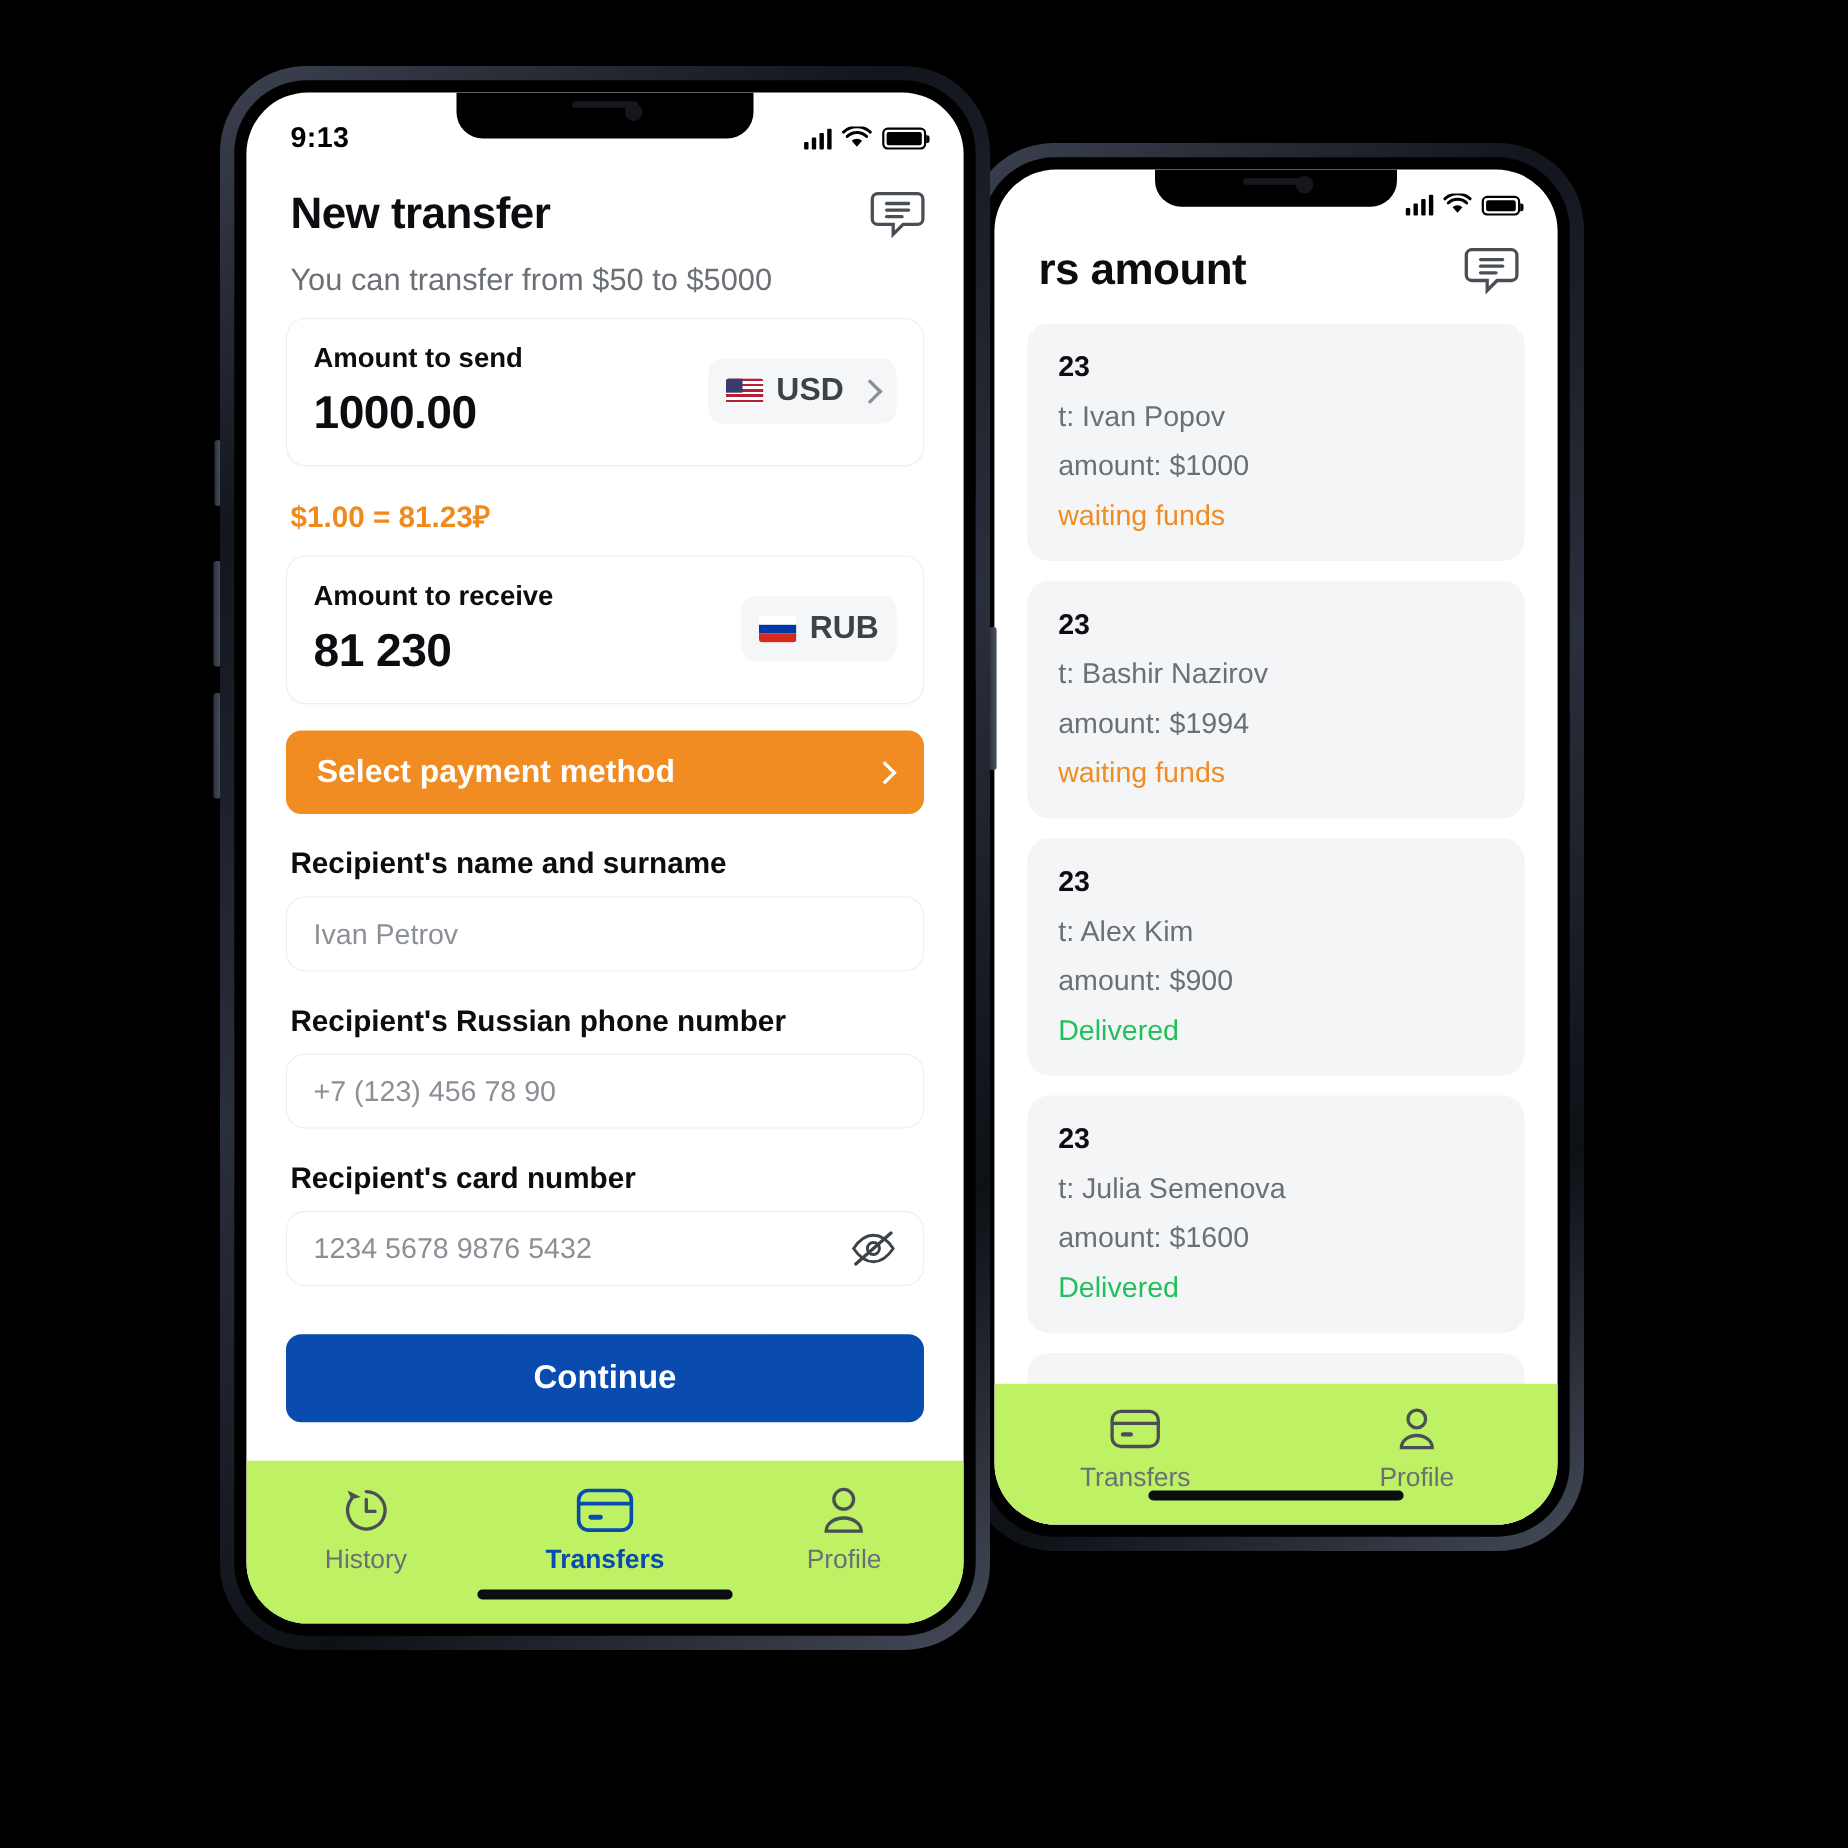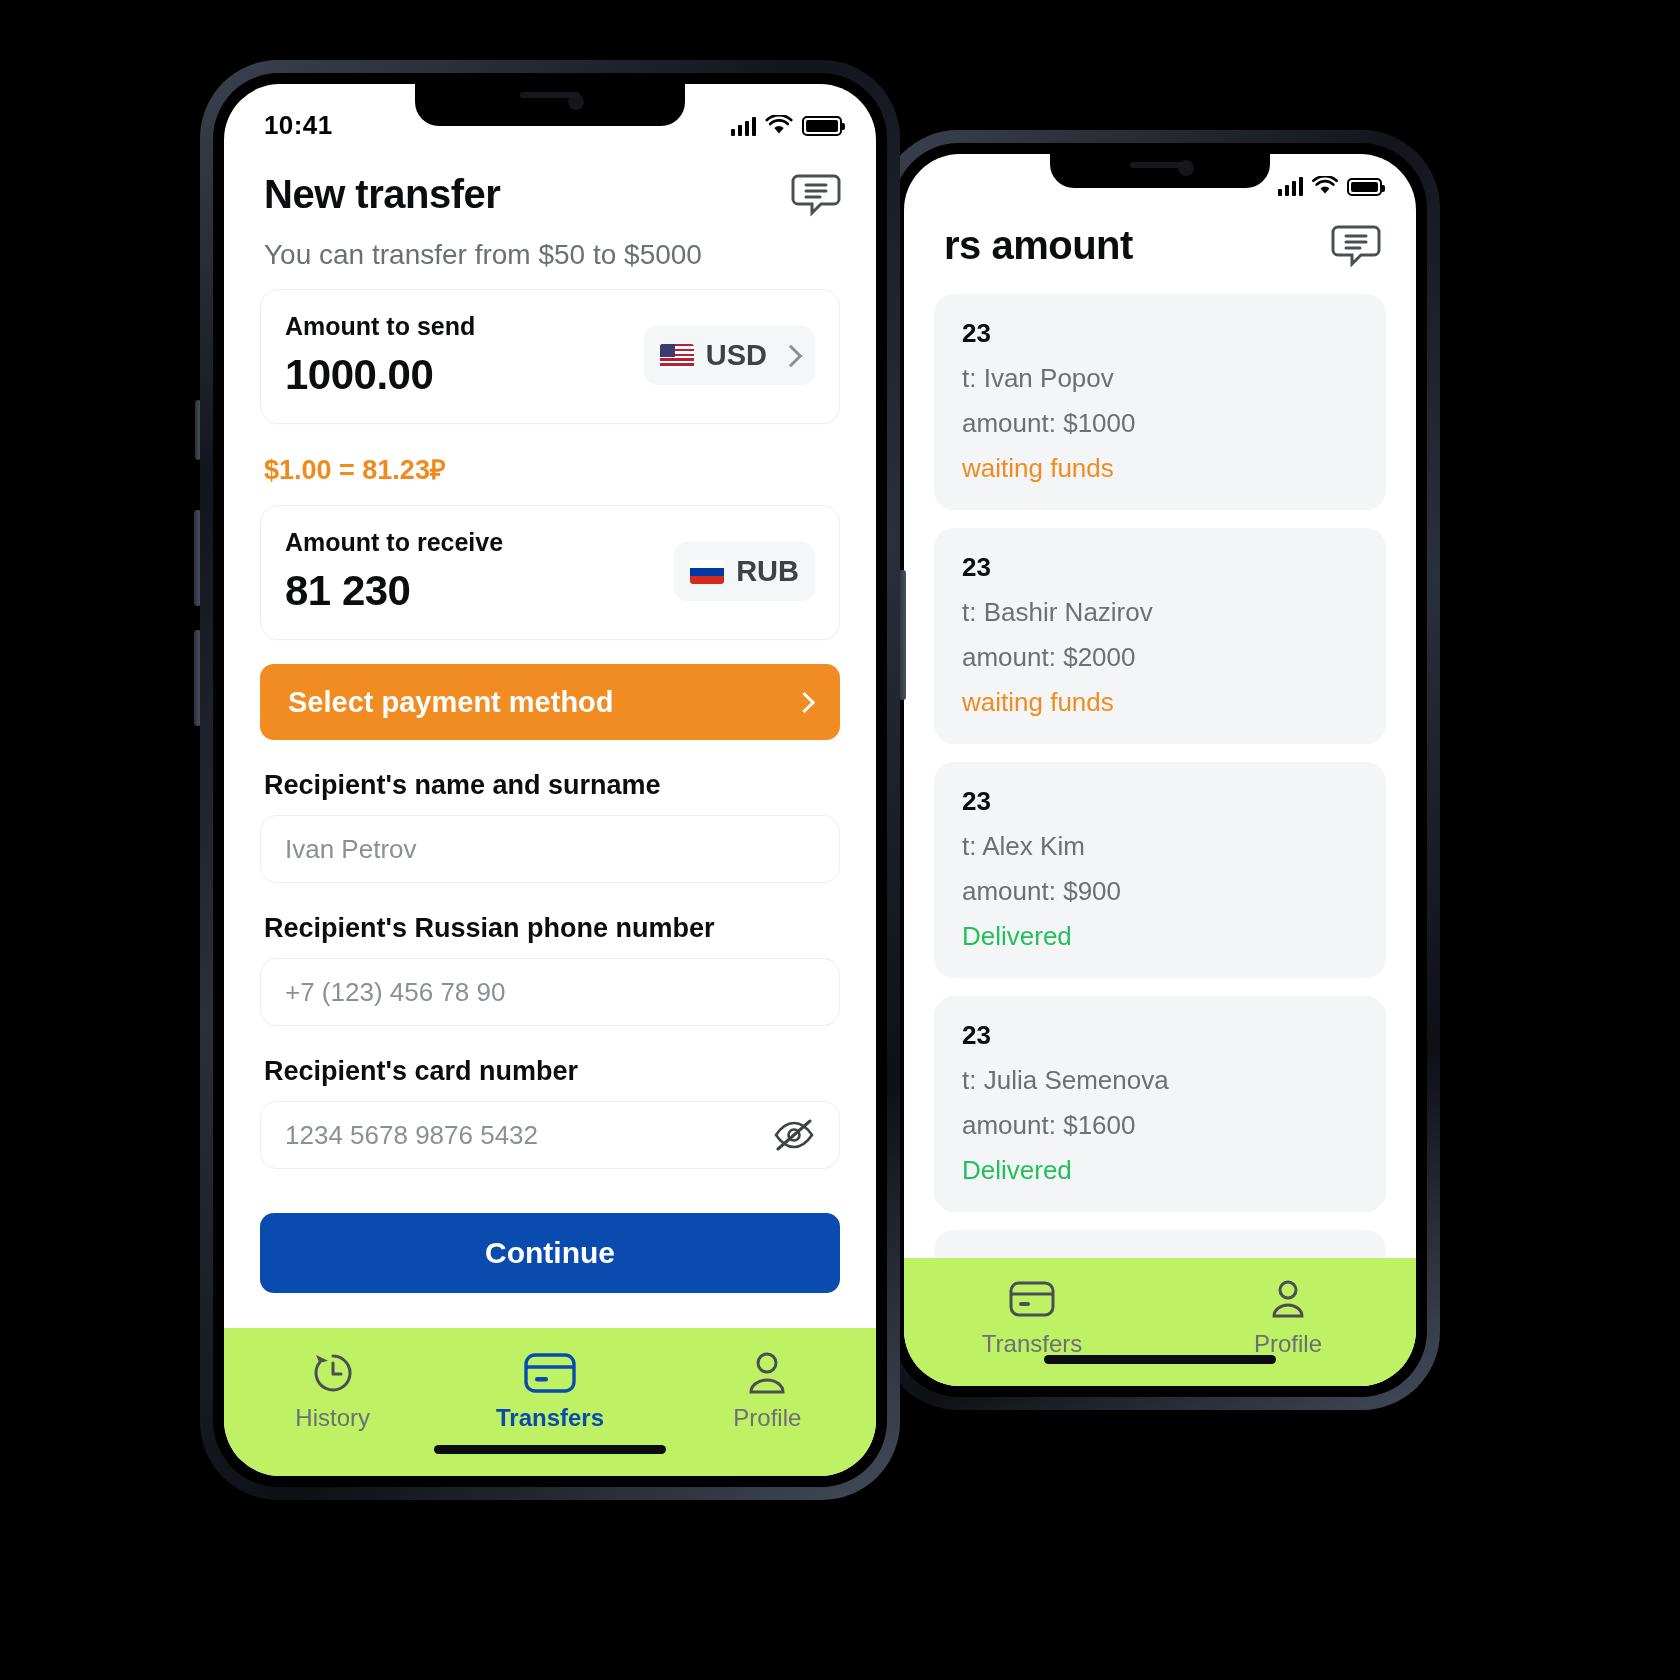--- a/index.html
+++ b/index.html
@@ -223,21 +223,21 @@
           </div>
 
           <div class="hist-item">
             <div class="hist-date">23</div>
             <div class="hist-row">
               <span>t:</span>
               <span>Bashir Nazirov</span>
             </div>
             <div class="hist-row">
               <span>amount:</span>
-              <span>$2000</span>
+              <span>$1994</span>
             </div>
             <div class="hist-status st-await">waiting funds</div>
           </div>
 
           <div class="hist-item">
             <div class="hist-date">23</div>
             <div class="hist-row">
               <span>t:</span>
               <span>Alex Kim</span>
             </div>
@@ -313,21 +313,21 @@
     <div class="frame"></div>
     <div class="bezel">
       <div class="screen">
 
         <div class="notch" style="width:270px;height:42px;">
           <div class="spk"></div>
           <div class="cam"></div>
         </div>
 
         <div class="statusbar">
-          <div class="time">10:41</div>
+          <div class="time">9:13</div>
           <div class="status-icons">
             <div class="bars">
                 <i></i>
                 <i></i>
                 <i></i>
                 <i></i>
               </div>
             <svg width="28" height="21" viewBox="0 0 26 20">
               <path d="M13 17.5 L8.5 12.4 a6.5 6.5 0 0 1 9 0 Z" fill="#000"></path>
               <path d="M4.6 8.6 a12 12 0 0 1 16.8 0" stroke="#000" stroke-width="2.6" fill="none" stroke-linecap="round"></path>

